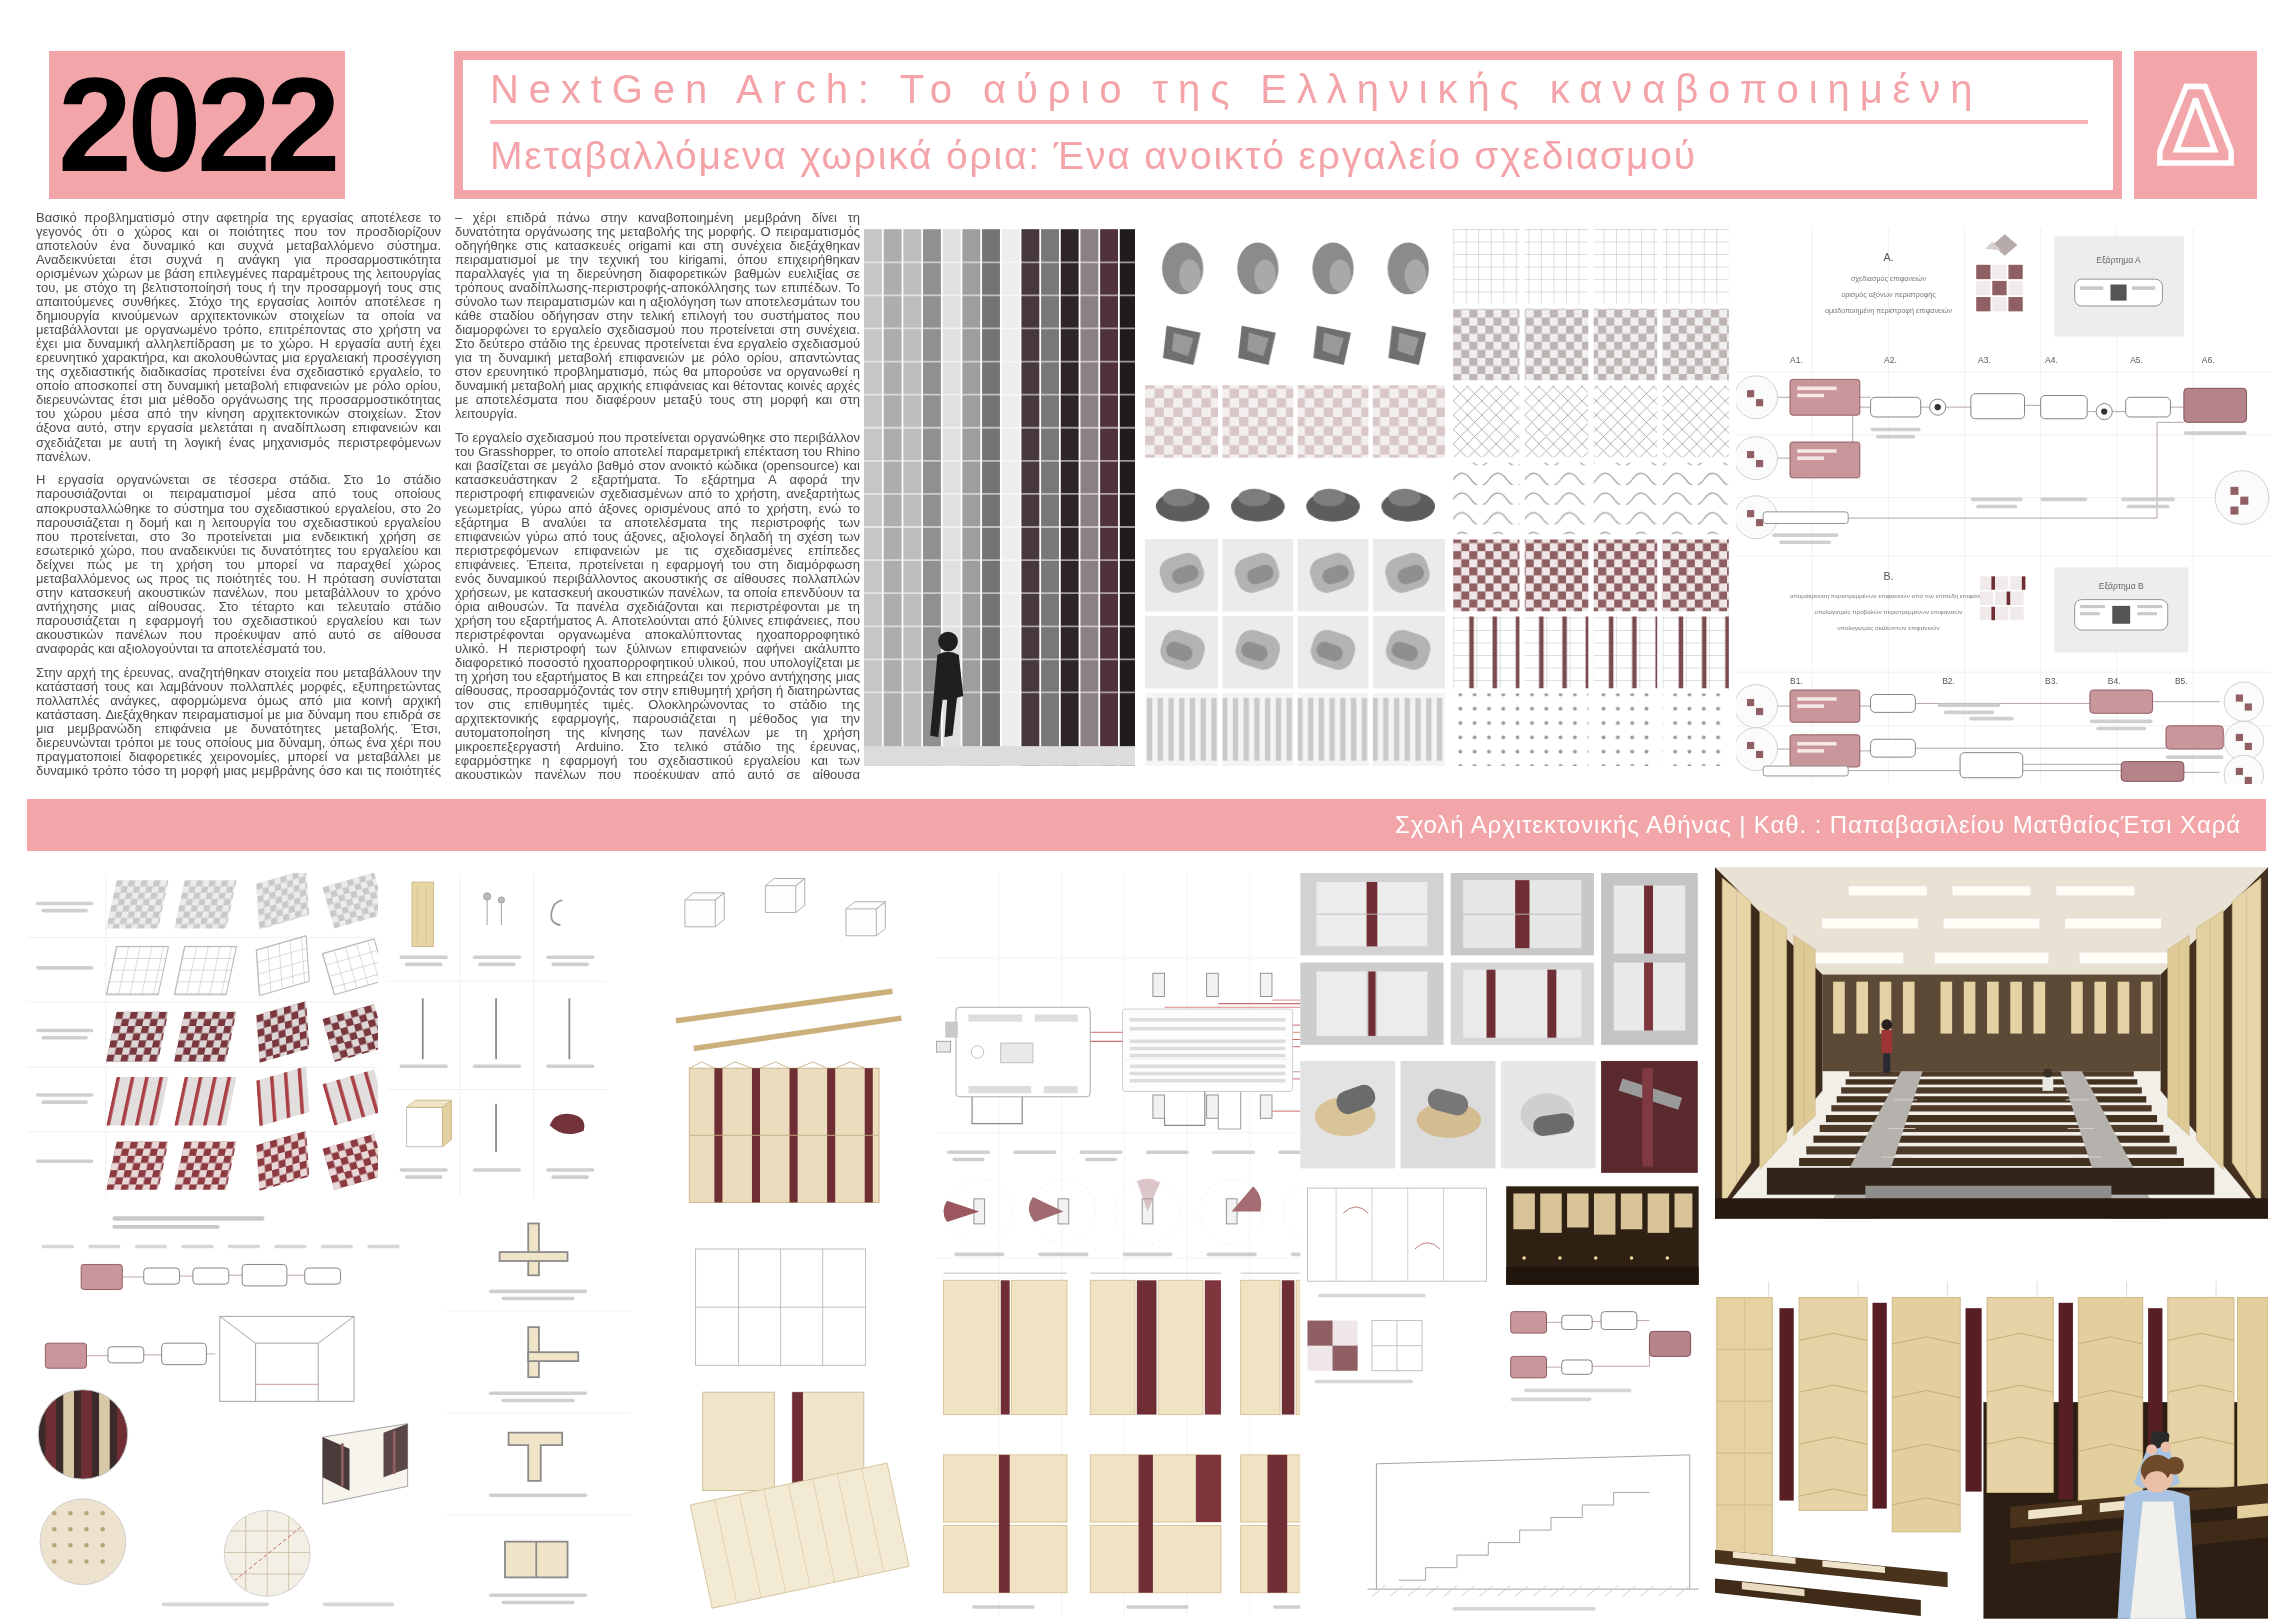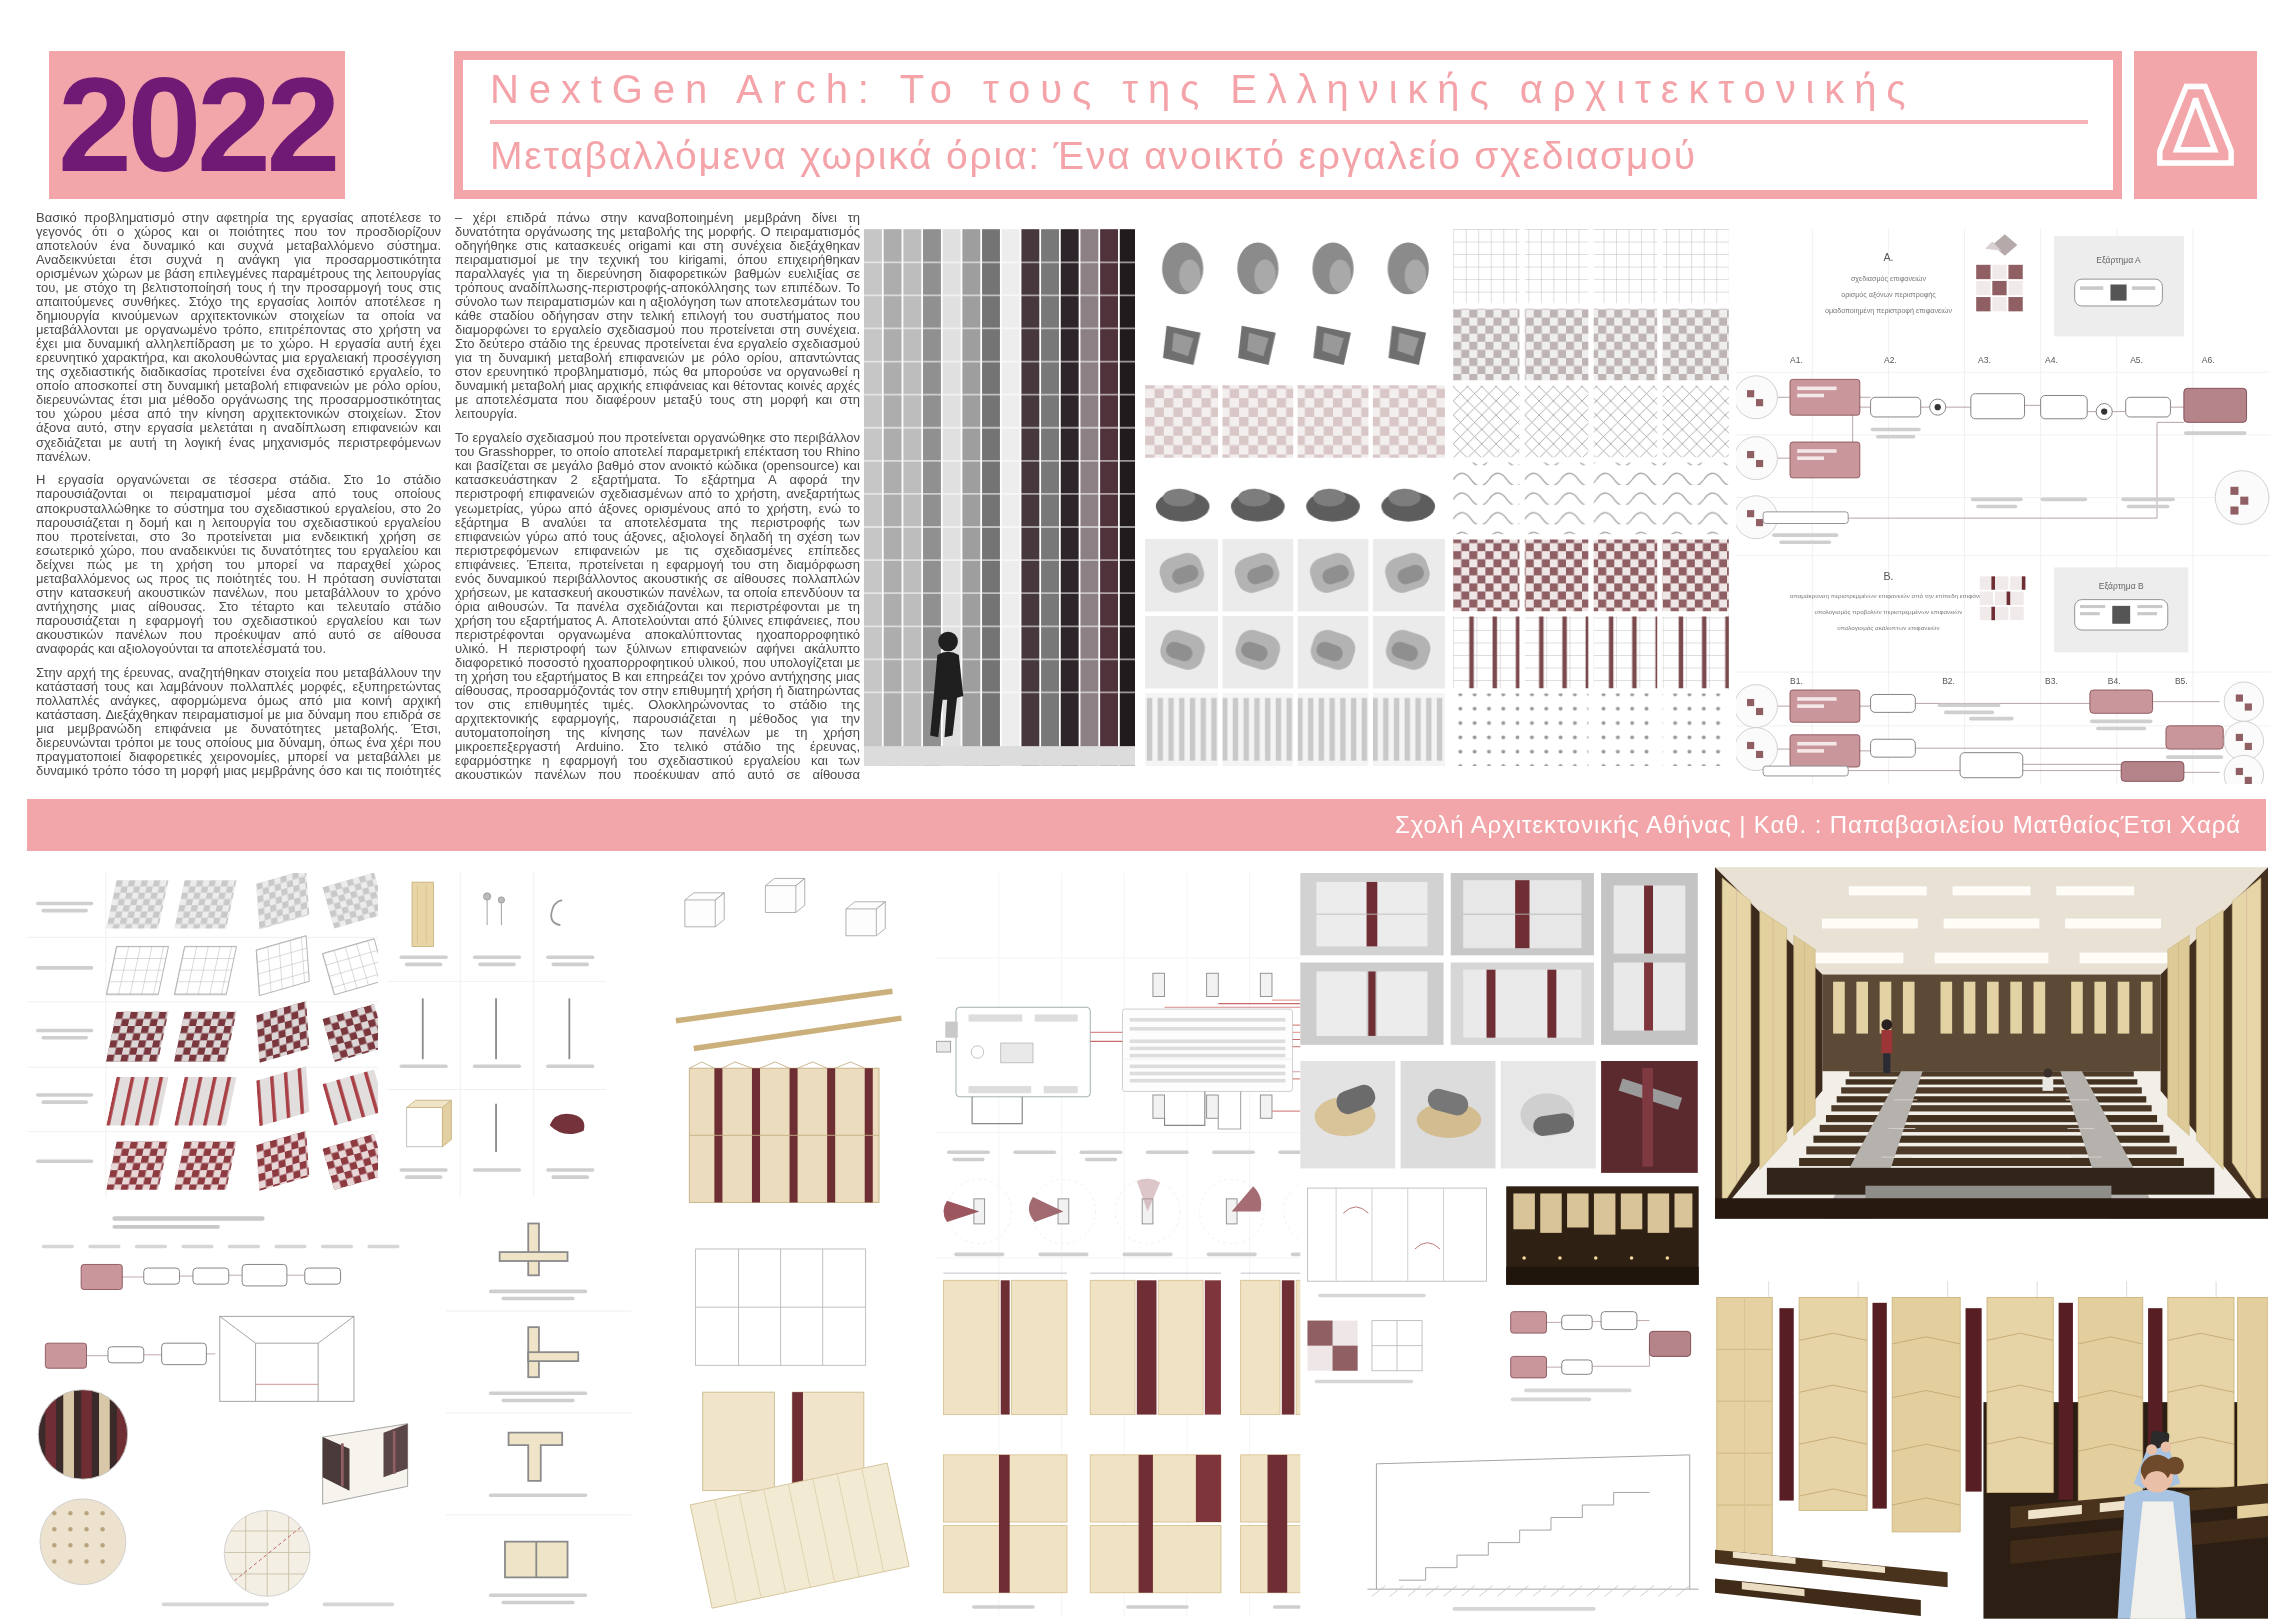--- a/index.html
+++ b/index.html
@@ -6,21 +6,21 @@
     --pink:#f3a6aa; --pink2:#f4a3a9; --maroon:#642b31; --maroon2:#6e2e34;
     --dusty:#c9969b; --dusty2:#b5838a; --beige:#ecdfc2; --wood:#e3cfa0;
   }
   html,body{margin:0;padding:0;background:#fff}
   .page{position:relative;width:2293px;height:1622px;background:#fff;overflow:hidden;
         font-family:"Liberation Sans",sans-serif;}
   .abs{position:absolute}
   
   .year-box{left:49px;top:51px;width:296px;height:148px;background:var(--pink);
             display:flex;align-items:center;justify-content:center}
-  .year-box span{color:#701a75;font-size:133px;font-weight:700;letter-spacing:-4.5px;line-height:1}
+  .year-box span{color:#000000;font-size:133px;font-weight:700;letter-spacing:-4.5px;line-height:1}
   .title-box{left:454px;top:51px;width:1668px;height:148px;border:9px solid var(--pink);
              box-sizing:border-box;background:#fff;padding:7.2px 25px 0 27px}
   .title{color:var(--pink2);font-size:40px;letter-spacing:9.9px;font-weight:400;white-space:nowrap}
   .title-sep{height:3.6px;background:var(--pink);margin:8px 0 9.9px 0;opacity:.85}
   .subtitle{color:var(--pink2);font-size:39px;letter-spacing:1.8px;font-weight:400}
   .logo-box{left:2134px;top:51px;width:123px;height:148px;background:var(--pink);
             display:flex;align-items:center;justify-content:center}
   .logo{font-size:112px;line-height:1;color:var(--pink);-webkit-text-stroke:5.4px #fff;font-weight:700}
   
   .col{top:211px;width:405px;height:568px;overflow:hidden;font-size:13px;line-height:1.08;
@@ -34,21 +34,21 @@
 </style>
 </head>
 <body>
 
 <div class="page">
 
   <div class="abs year-box">
     <span>2022</span>
   </div>
   <div class="abs title-box">
-    <div class="title">NextGen Arch: Το τους της Ελληνικής αρχιτεκτονικής</div>
+    <div class="title">NextGen Arch: Το αύριο της Ελληνικής καναβοποιημένη</div>
     <div class="title-sep"></div>
     <div class="subtitle">Μεταβαλλόμενα χωρικά όρια: Ένα ανοικτό εργαλείο σχεδιασμού</div>
   </div>
   <div class="abs logo-box">
     <span class="logo">Δ</span>
   </div>
 
   <div class="abs col col1">
     <p>Βασικό προβληματισμό στην αφετηρία της εργασίας αποτέλεσε το γεγονός ότι ο χώρος και οι ποιότητες που τον προσδιορίζουν αποτελούν ένα δυναμικό και συχνά μεταβαλλόμενο σύστημα. Αναδεικνύεται έτσι συχνά η ανάγκη για προσαρμοστικότητα ορισμένων χώρων με βάση επιλεγμένες παραμέτρους της λειτουργίας του, με στόχο τη βελτιστοποίησή τους ή την προσαρμογή τους στις απαιτούμενες συνθήκες. Στόχο της εργασίας λοιπόν αποτέλεσε η δημιουργία κινούμενων αρχιτεκτονικών στοιχείων τα οποία να μεταβάλλονται με οργανωμένο τρόπο, επιτρέποντας στο χρήστη να έχει μια δυναμική αλληλεπίδραση με το χώρο. Η εργασία αυτή έχει ερευνητικό χαρακτήρα, και ακολουθώντας μια εργαλειακή προσέγγιση της σχεδιαστικής διαδικασίας προτείνει ένα σχεδιαστικό εργαλείο, το οποίο αποσκοπεί στη δυναμική μεταβολή επιφανειών με ρόλο ορίου, διερευνώντας έτσι μια μέθοδο οργάνωσης της προσαρμοστικότητας του χώρου μέσα από την κίνηση αρχιτεκτονικών στοιχείων. Στον άξονα αυτό, στην εργασία μελετάται η αναδίπλωση επιφανειών και σχεδιάζεται με αυτή τη λογική ένας μηχανισμός περιστρεφόμενων πανέλων.</p>
     <p>Η εργασία οργανώνεται σε τέσσερα στάδια. Στο 1ο στάδιο παρουσιάζονται οι πειραματισμοί μέσα από τους οποίους αποκρυσταλλώθηκε το σύστημα του σχεδιαστικού εργαλείου, στο 2ο παρουσιάζεται η δομή και η λειτουργία του σχεδιαστικού εργαλείου που προτείνεται, στο 3ο προτείνεται μια ενδεικτική χρήση σε εσωτερικό χώρο, που αναδεικνύει τις δυνατότητες του εργαλείου και δείχνει πώς με τη χρήση του μπορεί να παραχθεί χώρος μεταβαλλόμενος ως προς τις ποιότητές του. Η πρόταση συνίσταται στην κατασκευή ακουστικών πανέλων, που μεταβάλλουν το χρόνο αντήχησης μιας αίθουσας. Στο τέταρτο και τελευταίο στάδιο παρουσιάζεται η εφαρμογή του σχεδιαστικού εργαλείου και των ακουστικών πανέλων που προέκυψαν από αυτό σε αίθουσα αναφοράς και αξιολογούνται τα αποτελέσματά του.</p>

